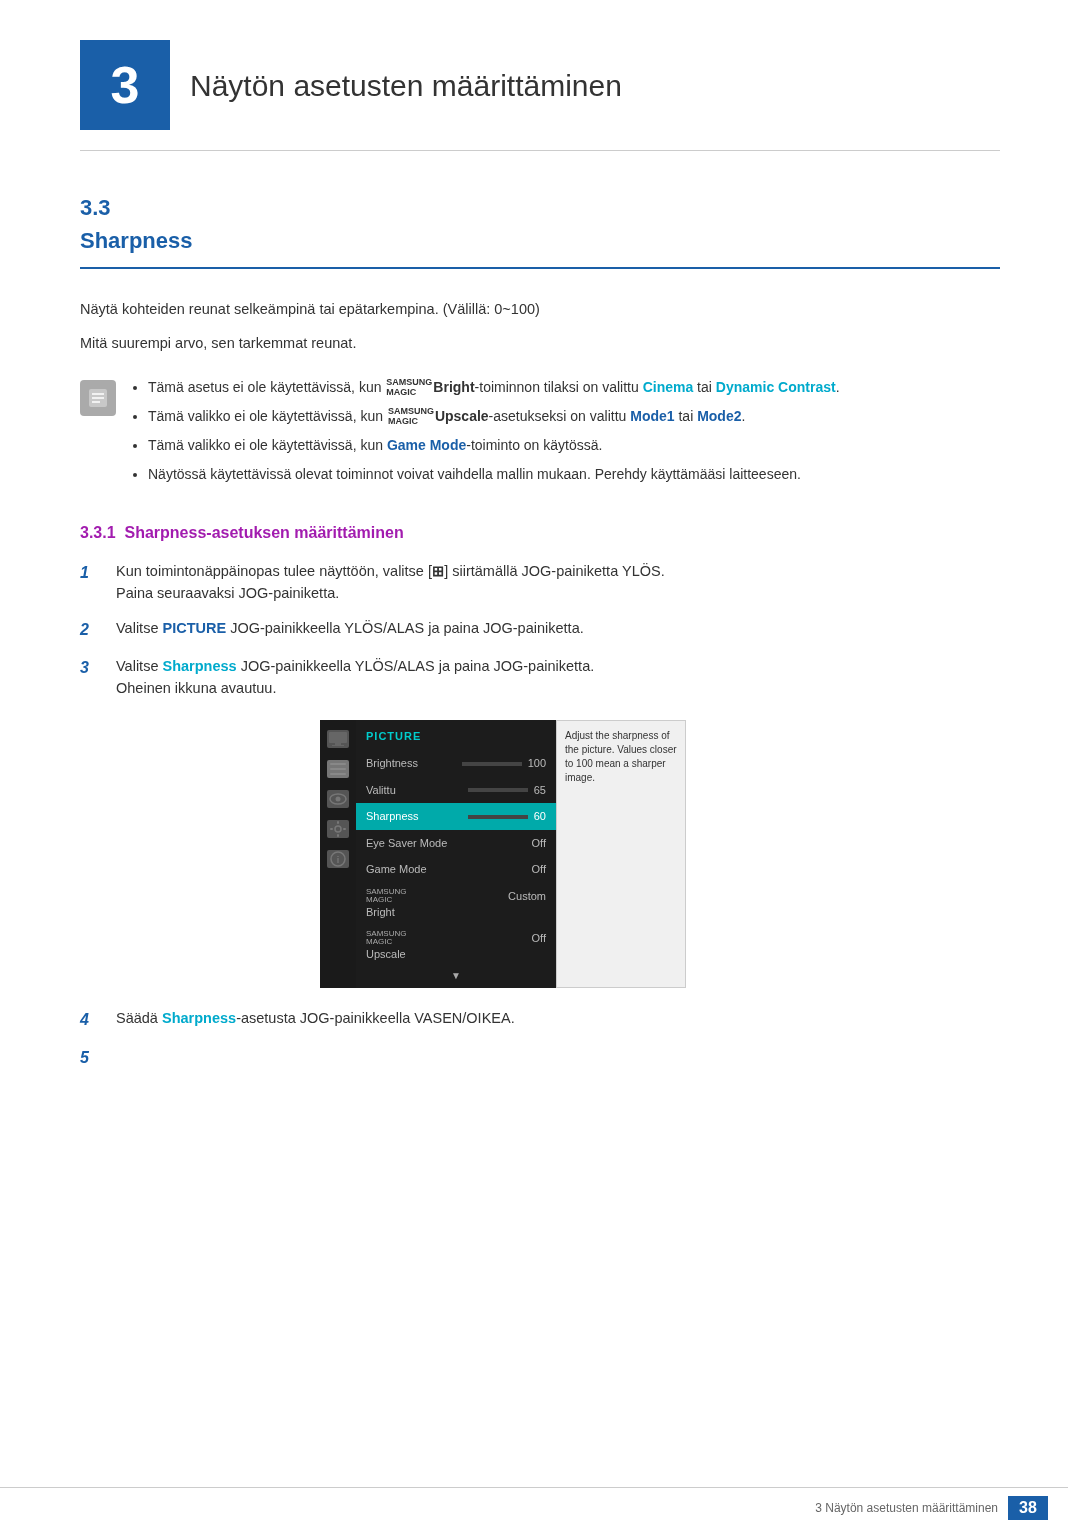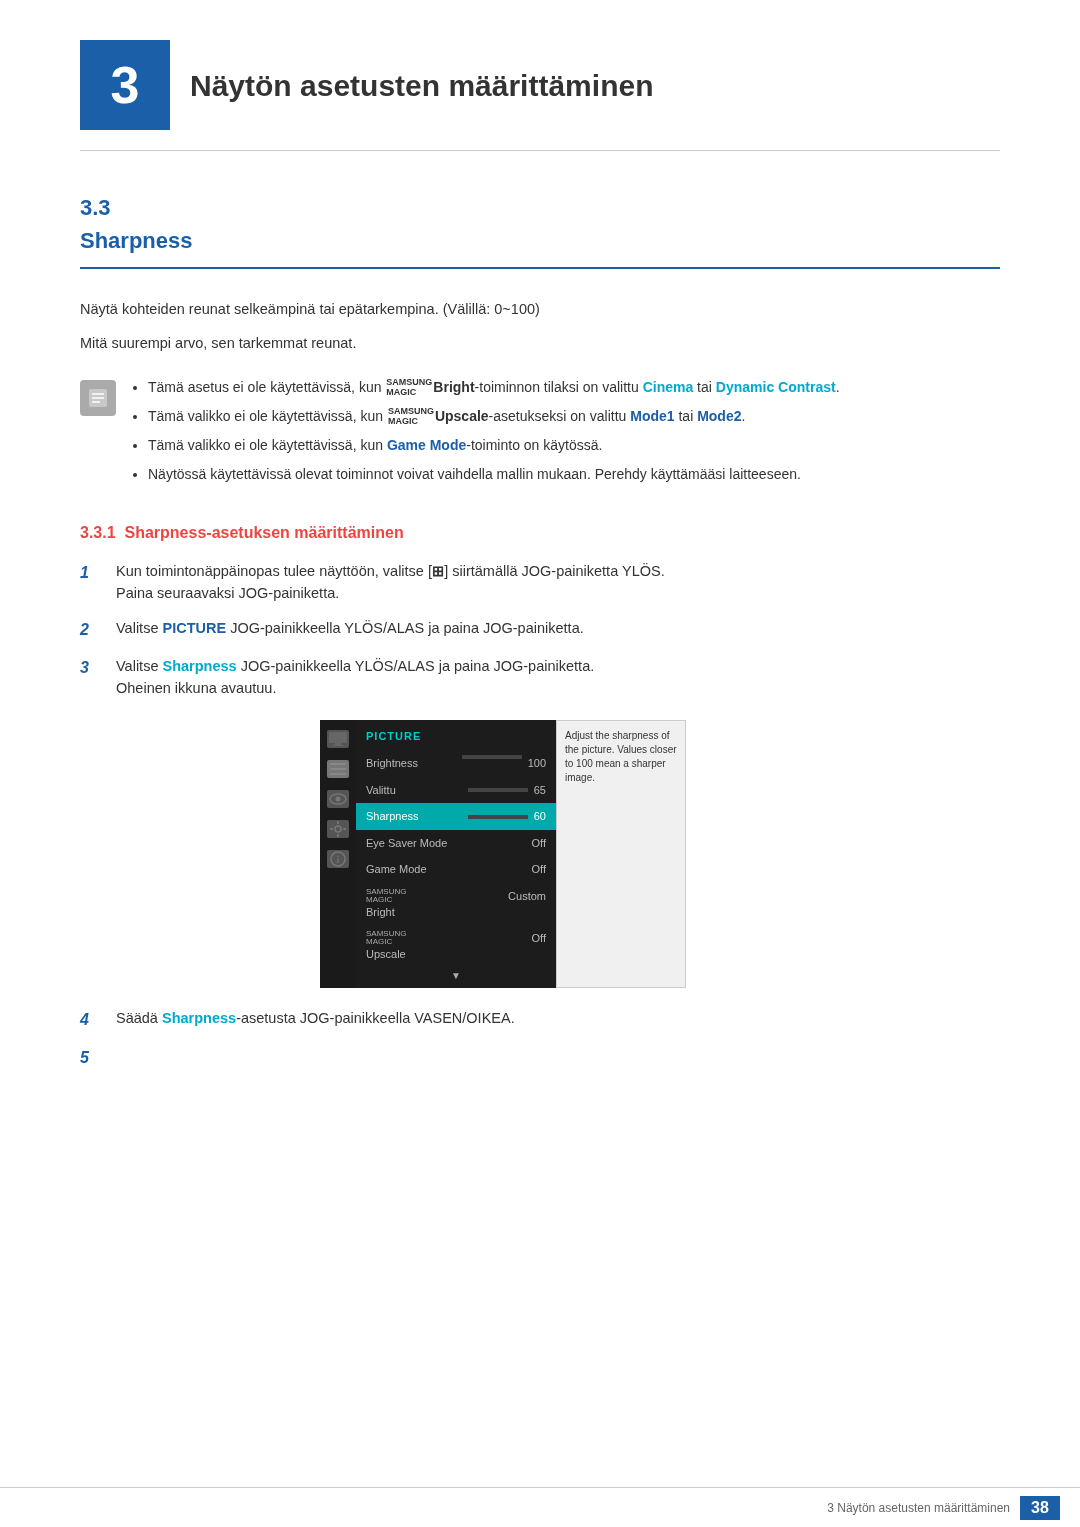--- a/index.html
+++ b/index.html
@@ -31,21 +31,21 @@
       width: 90px;
       height: 90px;
       display: flex;
       align-items: center;
       justify-content: center;
       margin-right: 20px;
       flex-shrink: 0;
     }
     .chapter-title-text {
       font-size: 30px;
-      font-weight: bold;
+      font-weight: normal;
       color: #333;
     }
 
     .page-wrapper {
       padding: 40px 80px 80px 80px;
     }
 
     
     .section-heading {
       display: flex;
@@ -122,21 +122,21 @@
       font-weight: bold;
       line-height: 1.1;
       vertical-align: middle;
       margin: 0 1px;
     }
 
     
     .subsection-heading {
       font-size: 16px;
       font-weight: bold;
-      color: #ef4444;
+      color: #a21caf;
       margin: 28px 0 16px 0;
     }
 
     
     .steps-list {
       list-style: none;
       padding: 0;
       margin: 0 0 20px 0;
     }
     .steps-list li {
@@ -251,21 +251,21 @@
       color: #aaa;
       font-size: 10px;
       padding-bottom: 5px;
     }
 
     
     .page-footer {
       position: fixed;
       bottom: 0;
       left: 0;
-      right: 0;
+      right: 12px;
       background: #fff;
       border-top: 1px solid #ccc;
       display: flex;
       justify-content: flex-end;
       align-items: center;
       padding: 6px 20px;
       height: 40px;
     }
     .footer-text {
       font-size: 12px;
@@ -422,21 +422,21 @@
             <text x="8" y="12" text-anchor="middle" fill="#777" font-size="9" font-weight="bold">i</text>
           </svg>
         </div>
       </div>
 
       <div class="monitor-menu">
         <div class="menu-header">PICTURE</div>
 
         <div class="menu-item">
           <span class="menu-item-label">Brightness</span>
-          <span style="display:flex;align-items:flex-start;">
+          <span style="display:flex;align-items:center;">
             <span class="menu-slider"><span class="menu-slider-fill" style="width:100%"></span></span>
             <span class="menu-item-value">100</span>
           </span>
         </div>
 
         <div class="menu-item">
           <span class="menu-item-label">Valittu</span>
           <span style="display:flex;align-items:center;">
             <span class="menu-slider"><span class="menu-slider-fill" style="width:75%"></span></span>
             <span class="menu-item-value">65</span>

